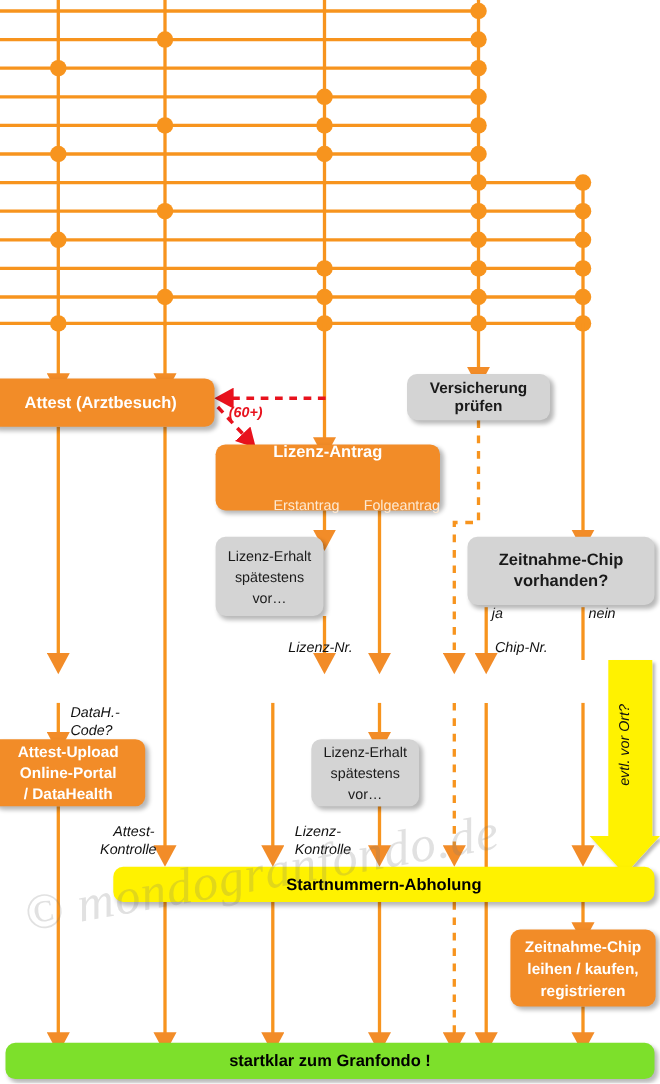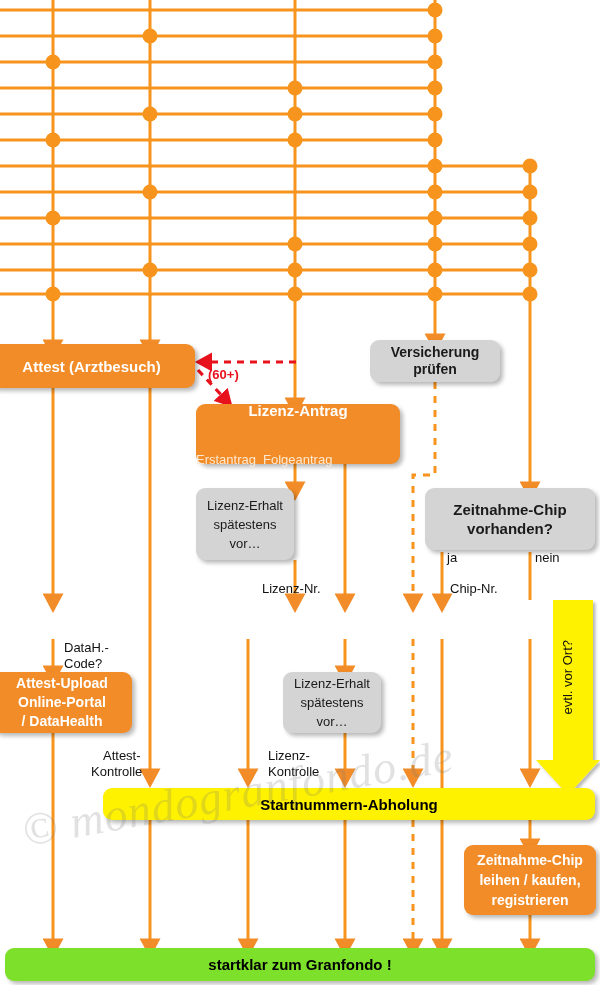--- a/index.html
+++ b/index.html
@@ -7,24 +7,24 @@
        font-family:"Liberation Sans","DejaVu Sans",sans-serif;}
   #stage{position:absolute;left:0;top:0;width:600px;height:985px;}
   svg.layer{position:absolute;left:0;top:0;width:600px;height:985px;overflow:visible;}
   .node{position:absolute;box-sizing:border-box;display:flex;flex-direction:column;
         align-items:center;justify-content:center;text-align:center;
         border-radius:9px;box-shadow:3px 3px 4px rgba(0,0,0,0.28);}
   .node.orange{background:#F28C28;color:#ffffff;font-weight:bold;}
   .node.grey{background:#D4D4D4;color:#1a1a1a;}
   .node.yellow{background:#FFF200;color:#000000;font-weight:bold;}
   .node.green{background:#7DE02B;color:#000000;font-weight:bold;}
-  .lbl{position:absolute;color:#111;font-size:13px;line-height:14px;white-space:pre;}
+  .lbl{position:absolute;color:#111;font-size:13px;line-height:14px;white-space:pre;font-style:italic;}
   .lbl.red{color:#E8121D;font-weight:bold;font-size:13px;}
   .sub{font-weight:normal;color:#FDE9D2;}
-  .row2{display:flex;gap:7px;justify-content:flex-start;width:100%;margin-top:28px;}
+  .row2{display:flex;gap:22px;justify-content:flex-end;width:100%;margin-top:28px;}
   .wm{position:absolute;left:18px;top:805px;width:520px;height:120px;
       font-family:"Liberation Serif","DejaVu Serif",serif;font-style:italic;
       font-size:46px;color:rgba(120,120,120,0.22);
       transform:rotate(-10deg);transform-origin:left top;white-space:nowrap;
       pointer-events:none;letter-spacing:1px;}
   .vrot{writing-mode:vertical-rl;transform:rotate(180deg);}
 </style>
 </head>
 <body>
 

